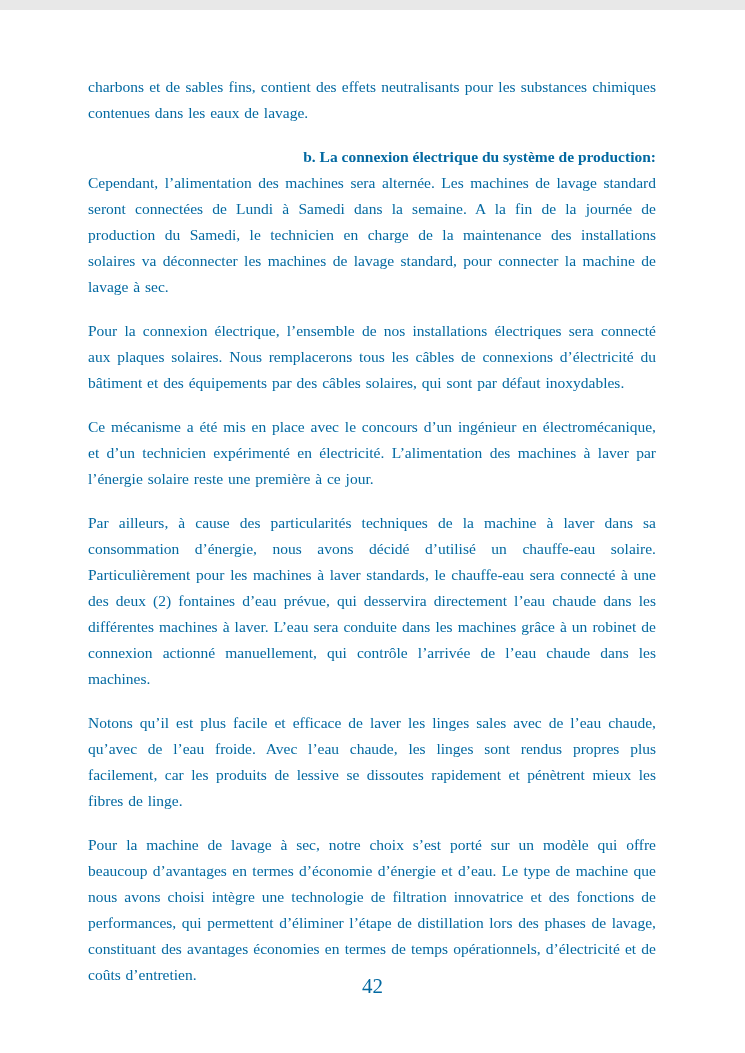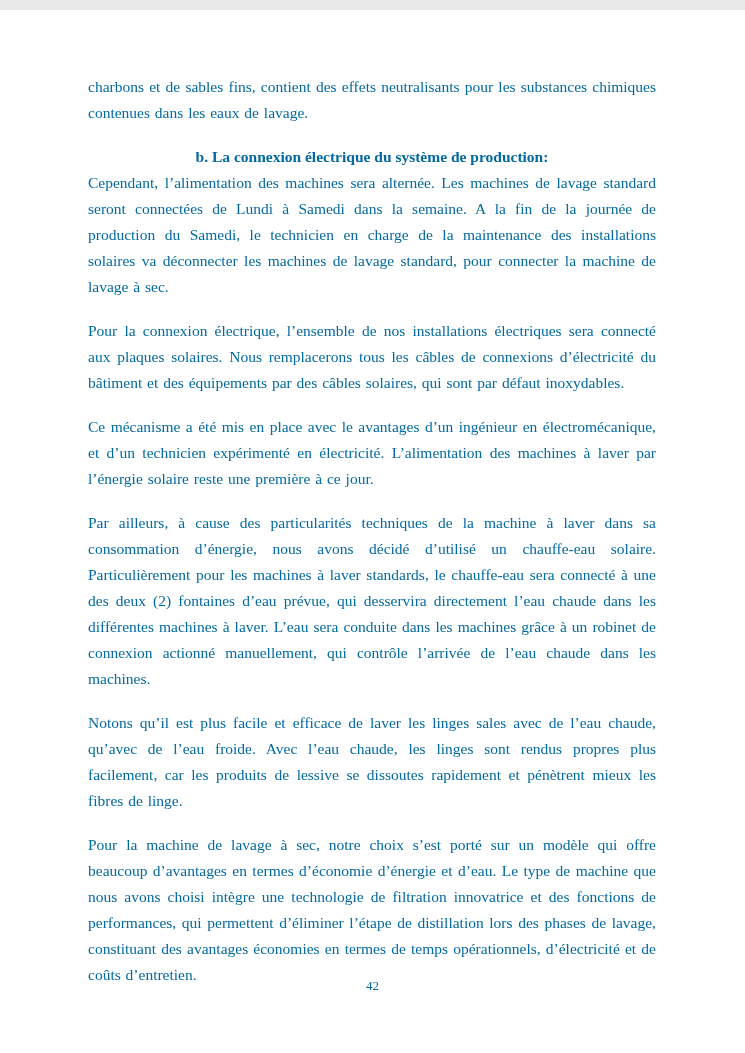--- a/index.html
+++ b/index.html
@@ -29,47 +29,47 @@
     line-height: 26px;
     text-align: justify;
     text-align-last: left;
     margin: 0 0 18px 0;
     word-spacing: 1px;
   }
   .heading {
     font-size: 15.5px;
     line-height: 26px;
     font-weight: bold;
-    text-align: center;
+    text-align: right;
     margin: 0;
   }
   .page-number {
     position: absolute;
     top: 966px;
     left: 0;
     width: 100%;
     text-align: center;
-    font-size: 13px;
+    font-size: 21px;
     line-height: 20px;
   }
 </style>
 </head>
 <body>
 
 <div class="page">
   <div class="content">
     <p class="para">charbons et de sables fins, contient des effets neutralisants pour les substances chimiques contenues dans les eaux de lavage.</p>
 
     <h3 class="heading">b. La connexion électrique du système de production:</h3>
 
     <p class="para">Cependant, l’alimentation des machines sera alternée. Les machines de lavage standard seront connectées de Lundi à Samedi dans la semaine. A la fin de la journée de production du Samedi, le technicien en charge de la maintenance des installations solaires va déconnecter les machines de lavage standard, pour connecter la machine de lavage à sec.</p>
 
     <p class="para">Pour la connexion électrique, l’ensemble de nos installations électriques sera connecté aux plaques solaires. Nous remplacerons tous les câbles de connexions d’électricité du bâtiment et des équipements par des câbles solaires, qui sont par défaut inoxydables.</p>
 
-    <p class="para">Ce mécanisme a été mis en place avec le avantages d’un ingénieur en électromécanique, et d’un technicien expérimenté en électricité. L’alimentation des machines à laver par l’énergie solaire reste une première à ce jour.</p>
+    <p class="para">Ce mécanisme a été mis en place avec le concours d’un ingénieur en électromécanique, et d’un technicien expérimenté en électricité. L’alimentation des machines à laver par l’énergie solaire reste une première à ce jour.</p>
 
 
     <p class="para">Par ailleurs, à cause des particularités techniques de la machine à laver dans sa consommation d’énergie, nous avons décidé d’utilisé un chauffe-eau solaire. Particulièrement pour les machines à laver standards, le chauffe-eau sera connecté à une des deux (2) fontaines d’eau prévue, qui desservira directement l’eau chaude dans les différentes machines à laver. L’eau sera conduite dans les machines grâce à un robinet de connexion actionné manuellement, qui contrôle l’arrivée de l’eau chaude dans les machines.</p>
 
     <p class="para">Notons qu’il est plus facile et efficace de laver les linges sales avec de l’eau chaude, qu’avec de l’eau froide. Avec l’eau chaude, les linges sont rendus propres plus facilement, car les produits de lessive se dissoutes rapidement et pénètrent mieux les fibres de linge.</p>
 
     <p class="para">Pour la machine de lavage à sec, notre choix s’est porté sur un modèle qui offre beaucoup d’avantages en termes d’économie d’énergie et d’eau. Le type de machine que nous avons choisi intègre une technologie de filtration innovatrice et des fonctions de performances, qui permettent d’éliminer l’étape de distillation lors des phases de lavage, constituant des avantages économies en termes de temps opérationnels, d’électricité et de coûts d’entretien.</p>
   </div>
 
   <div class="page-number">42</div>

